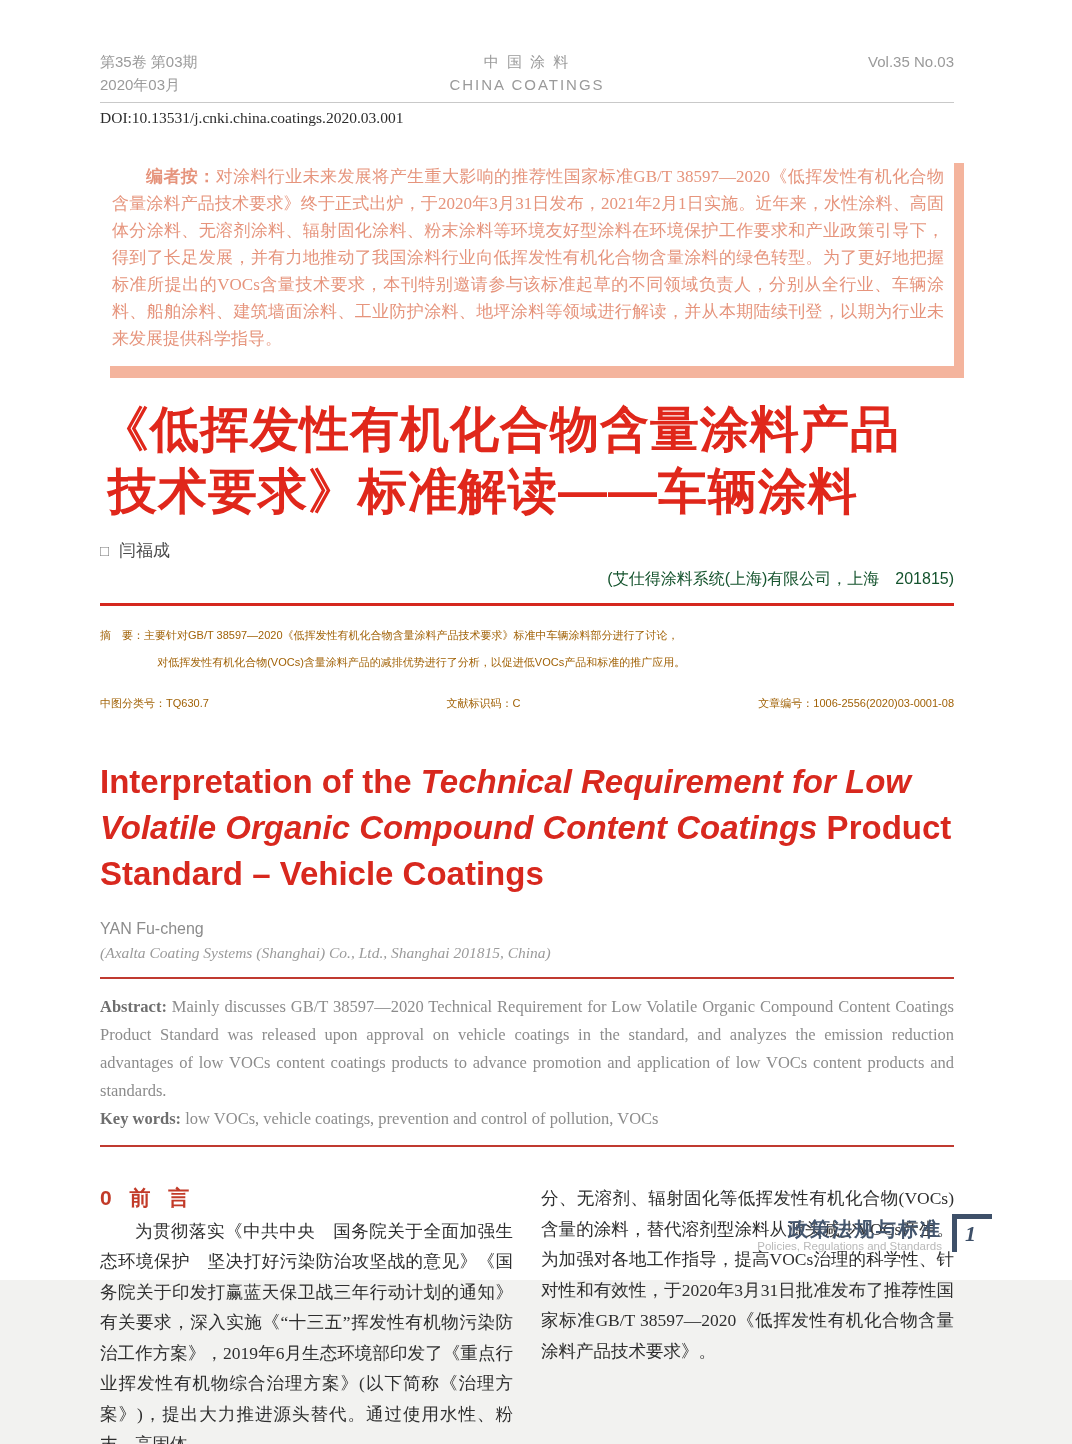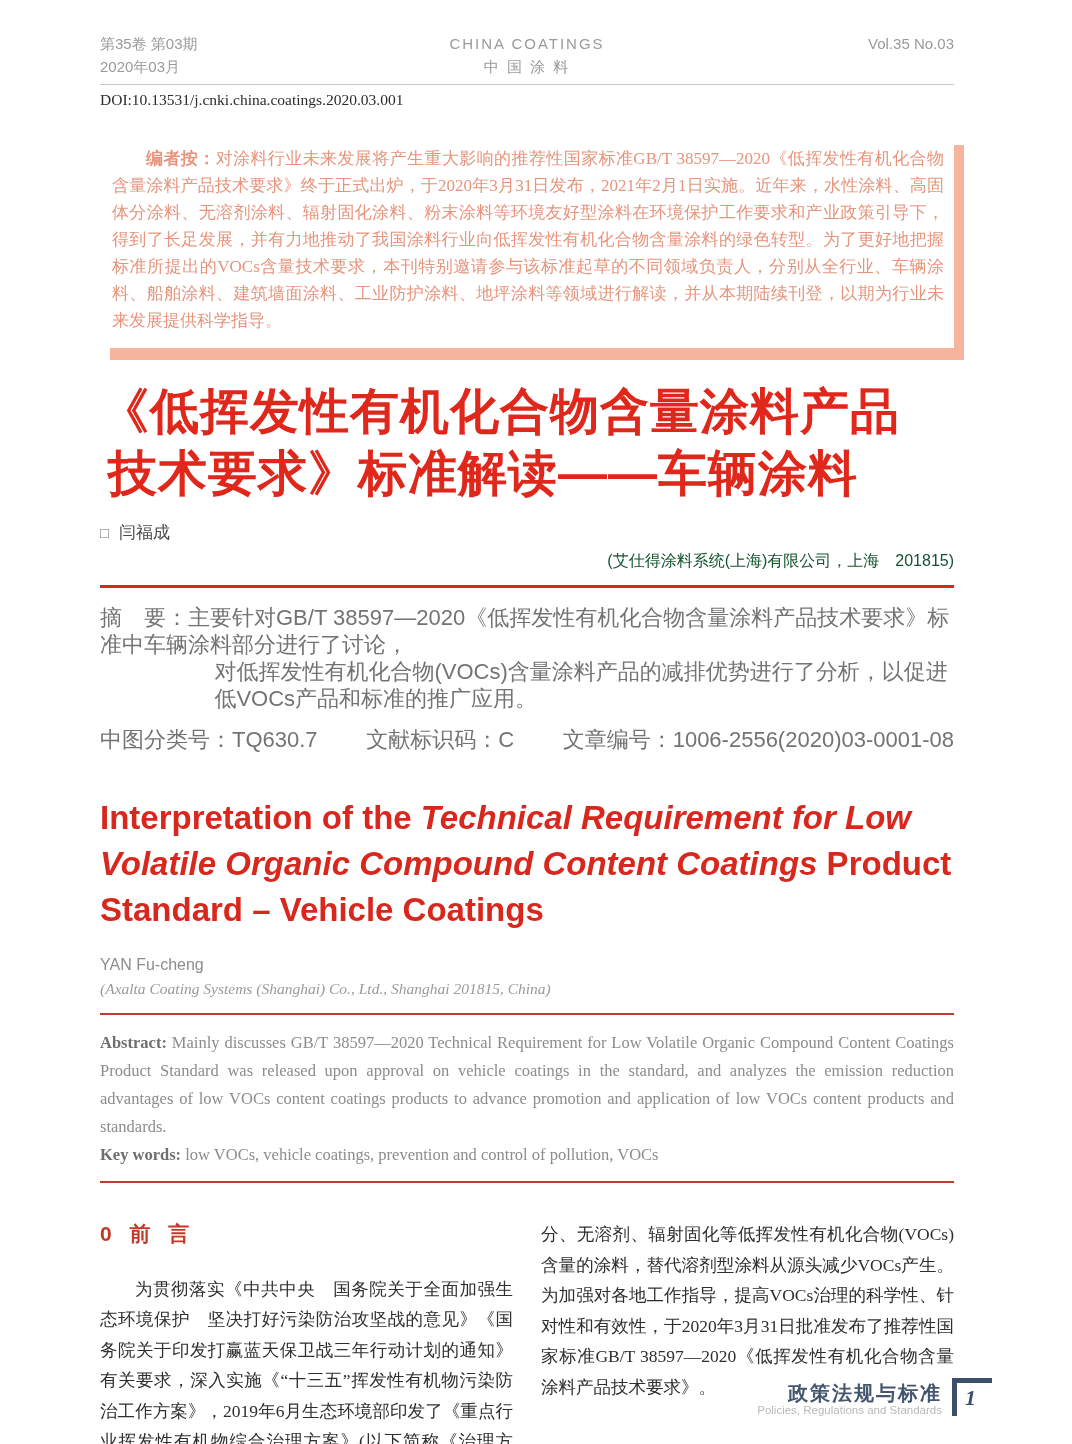--- a/index.html
+++ b/index.html
@@ -3,23 +3,23 @@
 <meta charset="utf-8">
 <style>
   * { margin: 0; padding: 0; box-sizing: border-box; }
   html, body { background: #f2f2f0; }
   body {
     width: 1072px; height: 1444px;
     font-family: "Liberation Serif", "DejaVu Serif", serif;
     overflow: hidden;
   }
   .page {
-    width: 1072px; height: 1444px;
+    width: 1072px; height: 1280px;
     background: #ffffff;
-    padding: 32px 118px 0 100px;
+    padding: 50px 118px 0 100px;
     position: relative;
   }
   
   .jheader {
     display: flex; justify-content: space-between; align-items: flex-start;
     color: #9a9a9a;
     font-family: "Liberation Sans", "DejaVu Sans", sans-serif;
     font-size: 15px; line-height: 23px;
   }
   .jheader .col { width: 33%; }
@@ -57,23 +57,23 @@
     margin-top: 16px; color: #4a4a4a;
     font-family: "Liberation Sans", "DejaVu Sans", sans-serif;
     font-size: 17px; line-height: 25px;
   }
   .author-cn .marker { color: #7a7a7a; margin-right: 10px; font-size: 15px; }
   .author-cn .affil { padding-left: 27px; font-size: 16px; color: #14532d; margin-top: 3px; text-align: right; }
   .rule-red { border: none; height: 3px; background: #d5281e; margin-top: 12px; }
   .rule-red.thin { height: 2px; background: #c03a30; }
   
   .abstract-cn {
-    margin-top: 16px; color: #737373;
-    font-family: "Liberation Sans", "DejaVu Sans", sans-serif;
-    font-size: 22px; line-height: 27px;
+    margin-top: 16px; color: #a16207;
+    font-family: "Liberation Sans", "DejaVu Sans", sans-serif;
+    font-size: 11px; line-height: 27px;
   }
   .abstract-cn .hang2 { padding-left: 5.2em; }
   .abstract-cn .kw-row { margin-top: 6px; }
   .class-row {
     display: flex; justify-content: space-between;
     margin-top: 14px;
   }
   
   .title-en {
     margin-top: 42px;
@@ -107,21 +107,21 @@
     display: flex; gap: 28px;
     color: #2e2e2e;
     font-size: 17.5px; line-height: 30.5px;
   }
   .body-cols .col { width: calc(50% - 14px); text-align: justify; }
   .sec-heading {
     color: #c23a28;
     font-family: "Liberation Sans", "DejaVu Sans", sans-serif;
     font-weight: bold;
     font-size: 21px; letter-spacing: 6px;
-    margin-bottom: 24px;
+    margin-bottom: 2px;
   }
   .body-cols p { text-indent: 2em; }
   
   .pfooter {
     position: absolute; right: 80px; bottom: 28px;
     display: flex; align-items: flex-start; gap: 10px;
   }
   .pfooter .labels { text-align: right; padding-top: 4px; }
   .pfooter .cn {
     color: #44566e; font-weight: bold; font-size: 20px; letter-spacing: 2px;
@@ -148,22 +148,22 @@
 <body>
 
 <div class="page">
 
   <div class="jheader">
     <div class="col left">
       <div>第35卷 第03期</div>
       <div>2020年03月</div>
     </div>
     <div class="col center">
+      <div>中 国 涂 料</div>
       <div>CHINA COATINGS</div>
-      <div>中 国 涂 料</div>
     </div>
     <div class="col right">
       <div>Vol.35 No.03</div>
     </div>
   </div>
   <div class="header-rule"></div>
   <div class="doi">DOI:10.13531/j.cnki.china.coatings.2020.03.001</div>
 
   <div class="editor-box">
     <div class="indent"><span class="lbl">编者按：</span><span>对涂料行业未来发展将产生重大影响的推荐性国家标准GB/T 38597—2020《低挥发性有机化合物含量涂料产品技术要求》终于正式出炉，于2020年3月31日发布，2021年2月1日实施。近年来，水性涂料、高固体分涂料、无溶剂涂料、辐射固化涂料、粉末涂料等环境友好型涂料在环境保护工作要求和产业政策引导下，得到了长足发展，并有力地推动了我国涂料行业向低挥发性有机化合物含量涂料的绿色转型。为了更好地把握标准所提出的VOCs含量技术要求，本刊特别邀请参与该标准起草的不同领域负责人，分别从全行业、车辆涂料、船舶涂料、建筑墙面涂料、工业防护涂料、地坪涂料等领域进行解读，并从本期陆续刊登，以期为行业未来发展提供科学指导。</span></div>

